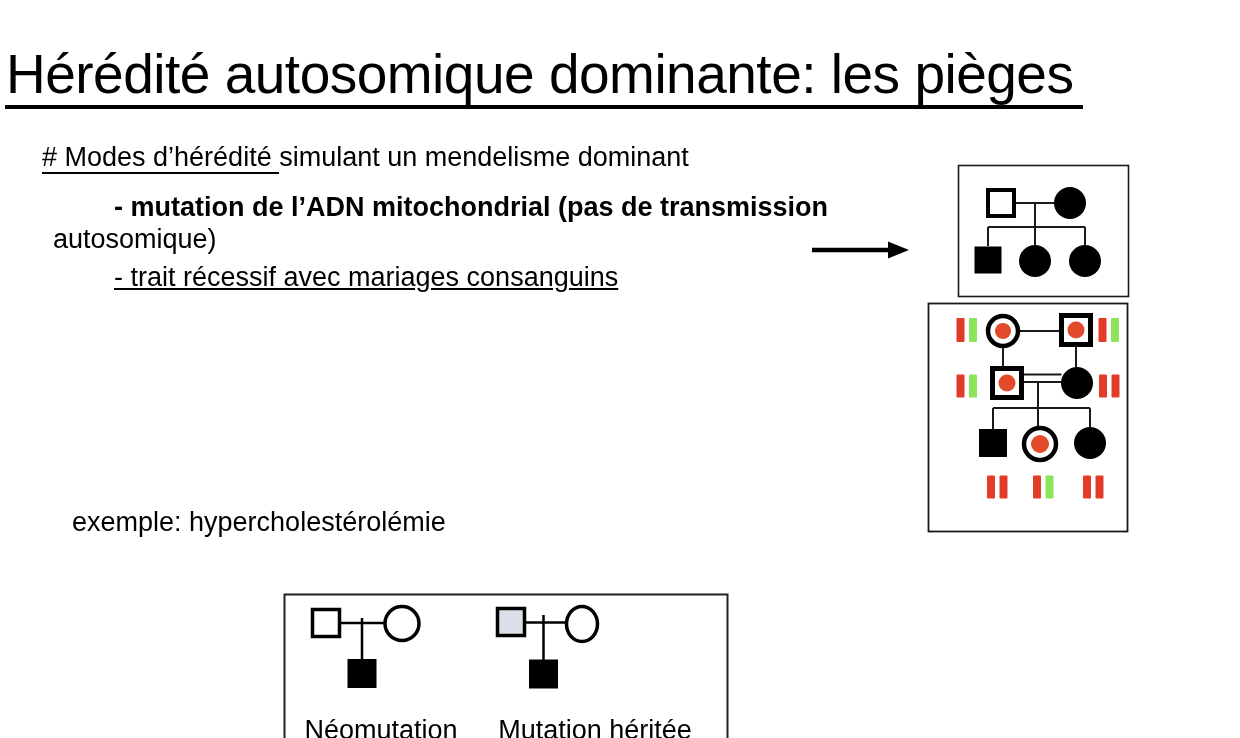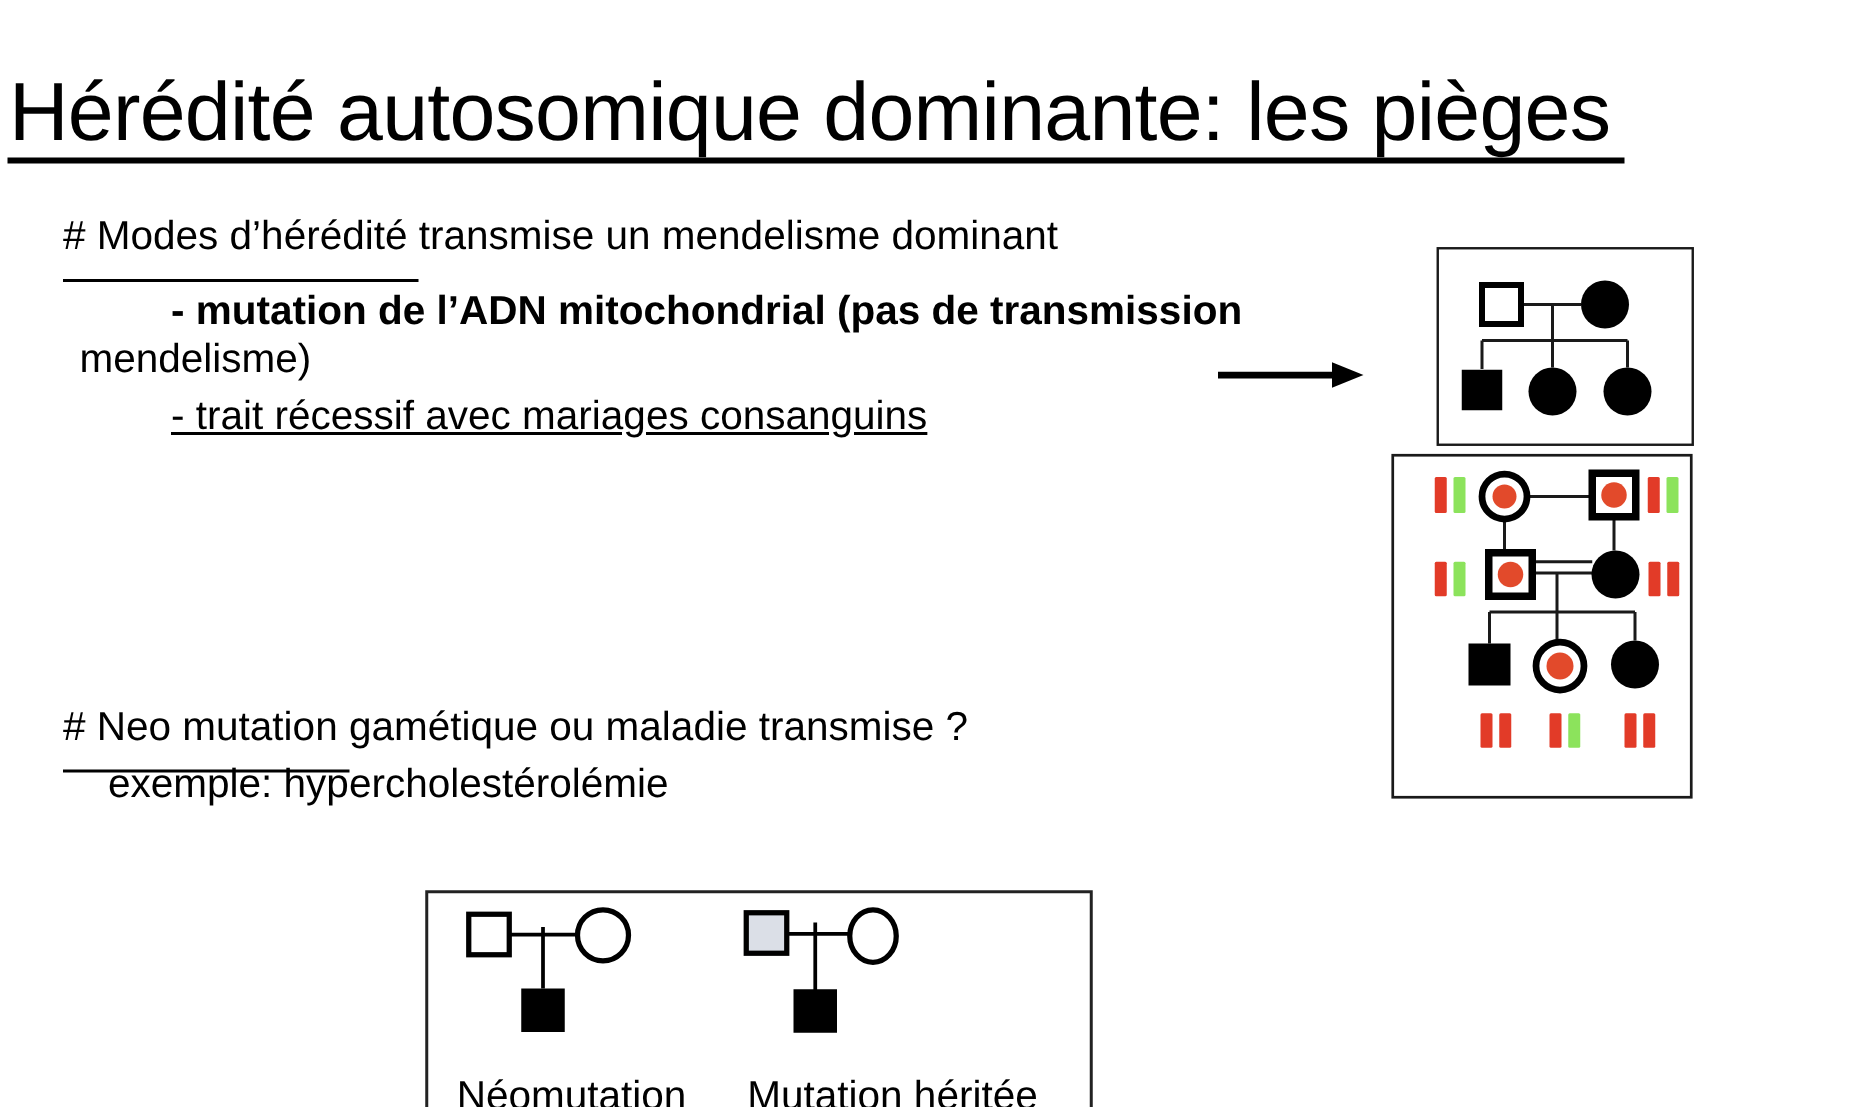--- a/index.html
+++ b/index.html
@@ -6,21 +6,21 @@
   .slide{
     position:relative;width:1240px;height:738px;background:#ffffff;overflow:hidden;
     font-family:"Liberation Sans","DejaVu Sans",sans-serif;color:#000;margin-top:45px;
   }
   .title{
     position:absolute;left:5px;top:1px;margin:0;font-size:55px;font-weight:400;
     line-height:1.05;white-space:nowrap;border-bottom:4px solid #000;
     padding:0 10px 1px 1px;letter-spacing:-0.5px;
   }
   .tline{position:absolute;font-size:27px;line-height:32px;white-space:pre;}
-  .u{border-bottom:2px solid #000;padding-bottom:14px;white-space:pre;}
+  .u{border-bottom:2px solid #000;padding-bottom:0;white-space:pre;}
   .fig{position:absolute;}
   .fig svg{display:block;}
   .bottom-figure{position:absolute;left:283px;top:548px;width:446px;height:157px;}
   .ped-label{
     position:absolute;top:122px;font-size:27px;line-height:30px;white-space:nowrap;
     transform:translateX(-50%);
   }
   .pl-left{left:98px;text-align:right;}
   .pl-right{left:312px;}
   .allele-red{fill:var(--allele-red,#e23b28);}
@@ -28,26 +28,25 @@
   .dot{fill:var(--carrier-dot,#e24a2b);}
   .mosaic-fill{fill:var(--mosaic-gray,#dbdfe7);}
 </style>
 </head>
 <body>
 
 <div class="slide">
 
   <h1 class="title">Hérédité autosomique dominante: les pièges</h1>
 
-  <div class="tline" style="left:42px;top:96px;"><span class="u"># Modes d’hérédité </span><span>transmise un mendelisme dominant</span></div>
+  <div class="tline" style="left:42px;top:96px;"><span class="u"># Modes d’hérédité </span><span>simulant un mendelisme dominant</span></div>
   <div class="tline" style="left:114px;top:146px;font-weight:bold;">- mutation de l’ADN mitochondrial (pas de transmission</div>
-  <div class="tline" style="left:53px;top:178px;">mendelisme)</div>
+  <div class="tline" style="left:53px;top:178px;">autosomique)</div>
   <div class="tline" style="left:114px;top:216px;text-decoration:underline;">- trait récessif avec mariages consanguins</div>
 
-  <div class="tline" style="left:42px;top:423px;"><span class="u"># Neo mutation </span><span>gamétique ou maladie transmise ?</span></div>
   <div class="tline" style="left:72px;top:461px;">exemple: hypercholestérolémie</div>
 
   <div class="fig" style="left:810px;top:194px;">
     <svg width="100" height="22" viewBox="0 0 100 22">
       <line x1="2" y1="11" x2="80" y2="11" stroke="#000" stroke-width="4.5"></line>
       <polygon points="78,2.5 78,19.5 99,11" fill="#000"></polygon>
     </svg>
   </div>
 
   <div class="fig" style="left:957px;top:119px;">

